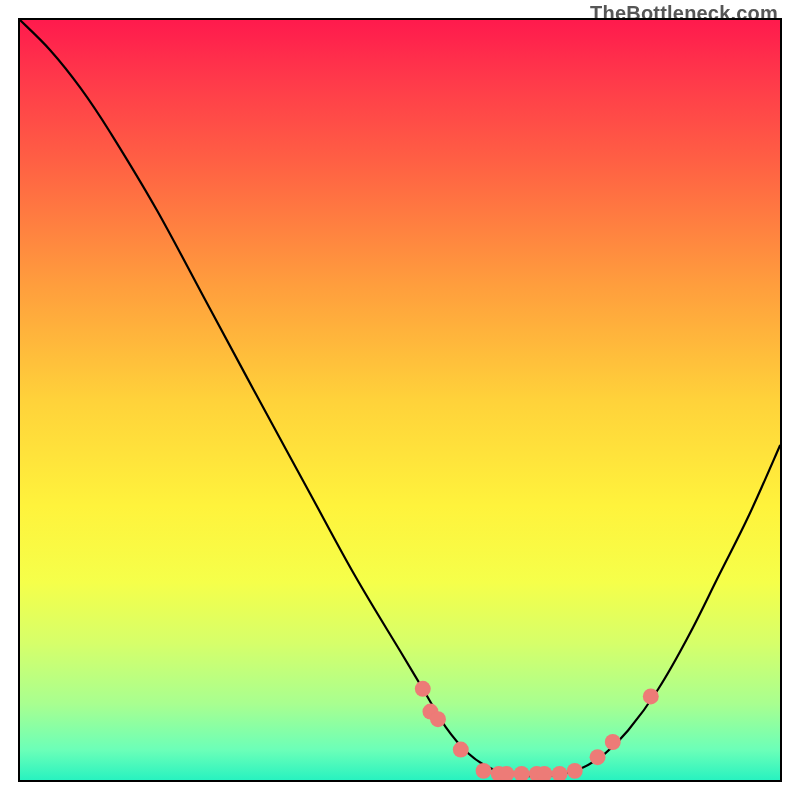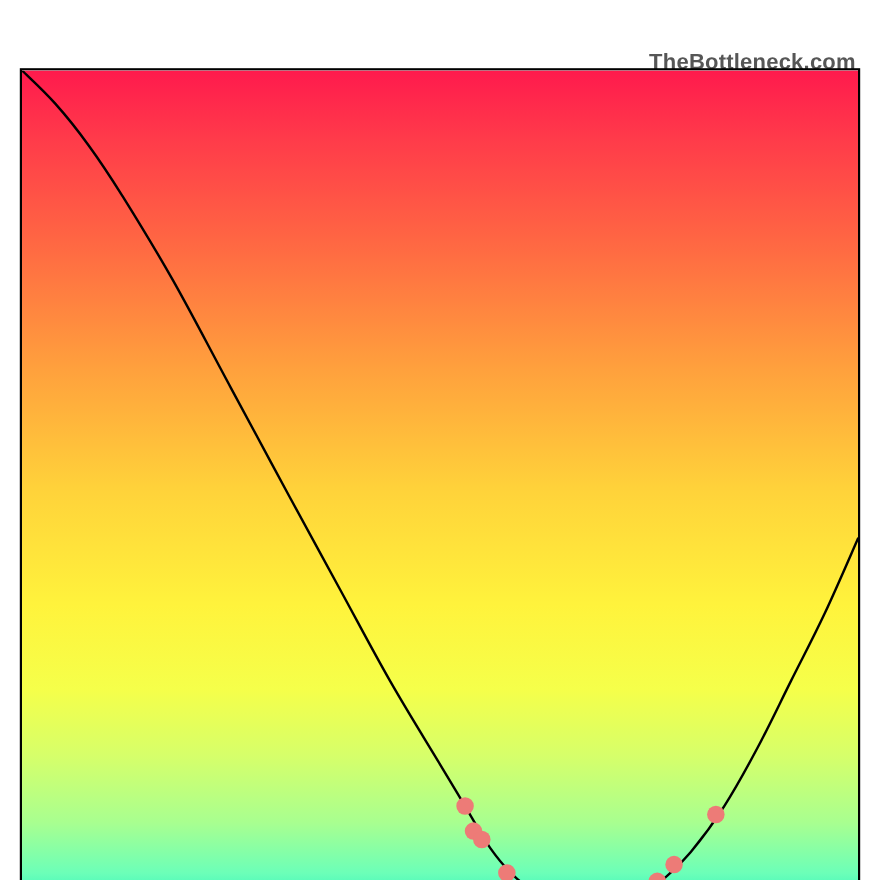--- a/index.html
+++ b/index.html
@@ -1,21 +1,20 @@
 <!DOCTYPE html>
 <html><head>
 <meta charset="utf-8">
 <style>
   * { margin: 0; padding: 0; box-sizing: border-box; }
   html, body { width: 800px; height: 800px; overflow: hidden; background: #fff; }
   .chart-container {
     position: relative;
     width: 800px;
     height: 592px;
-    margin-top: 44px;
   }
   .plot-area {
     position: absolute;
     left: 18px;
     top: 18px;
     width: 764px;
     height: 764px;
     border: 2px solid #000;
     overflow: hidden;
   }

